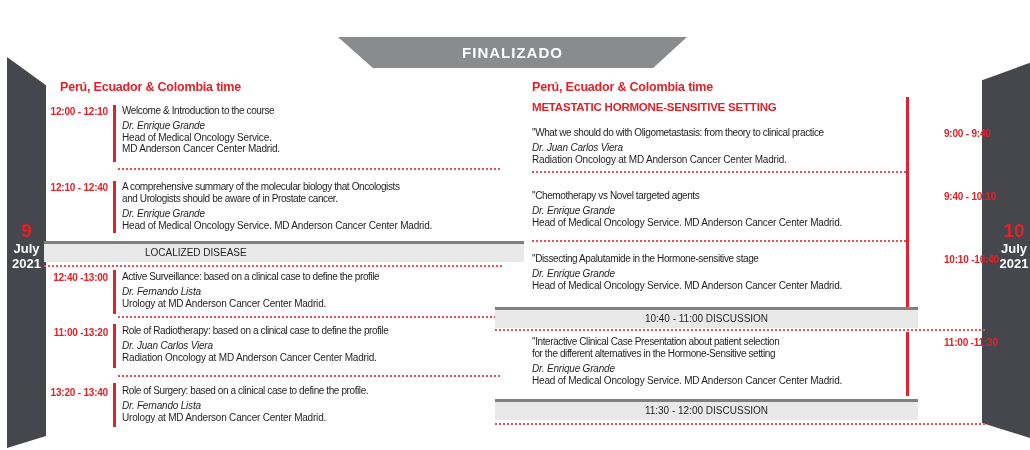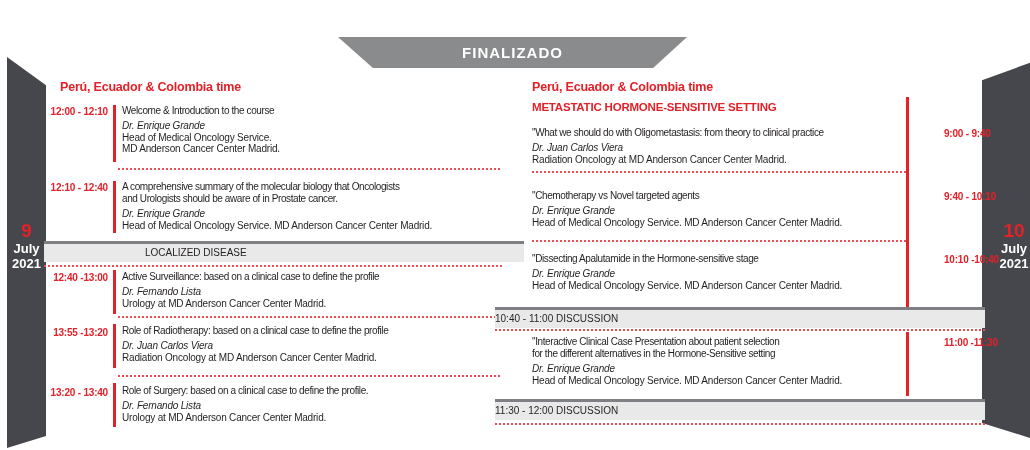--- a/index.html
+++ b/index.html
@@ -49,21 +49,21 @@
   .l-content{left:122px;width:382px;}
   .r-content{left:532px;width:372px;}
   .title{font-weight:normal;font-size:10px;line-height:12px;letter-spacing:-0.4px;white-space:nowrap;}
   .speaker{font-style:italic;line-height:11.5px;margin-top:3px;white-space:nowrap;}
   .affil{line-height:11.5px;white-space:nowrap;}
 
   
   .graybar{height:18px;background:#e9e9ea;border-top:3px solid #7f8084;
     font-size:10px;line-height:18px;color:#231f20;box-sizing:content-box;}
   .bar-left{left:44px;width:458px;padding-left:101px;width:379px;}
-  .bar-right{left:495px;width:423px;padding-right:67px;text-align:left;}
+  .bar-right{left:495px;width:423px;text-align:center;}
 
   
   .dotted{height:0;border-top:2px dotted #ea4e55;}
 </style>
 </head>
 <body>
 
 <div class="abs banner">FINALIZADO</div>
 
 <div class="abs panel panel-left">
@@ -108,21 +108,21 @@
 
 <div class="abs time l-time" style="top:272px;">12:40 -13:00</div>
 <div class="abs vbar l-vbar" style="top:270px;height:44px;"></div>
 <div class="abs content l-content" style="top:271px;">
   <div class="title">Active Surveillance: based on a clinical case to define the profile</div>
   <div class="speaker">Dr. Fernando Lista</div>
   <div class="affil">Urology at MD Anderson Cancer Center Madrid.</div>
 </div>
 <div class="abs dotted" style="top:316px;left:118px;width:382px;"></div>
 
-<div class="abs time l-time" style="top:327px;">13:55 -13:20</div>
+<div class="abs time l-time" style="top:327px;">11:00 -13:20</div>
 <div class="abs vbar l-vbar" style="top:324px;height:44px;"></div>
 <div class="abs content l-content" style="top:325px;">
   <div class="title">Role of Radiotherapy: based on a clinical case to define the profile</div>
   <div class="speaker">Dr. Juan Carlos Viera</div>
   <div class="affil">Radiation Oncology at MD Anderson Cancer Center Madrid.</div>
 </div>
 <div class="abs dotted" style="top:375px;left:118px;width:382px;"></div>
 
 <div class="abs time l-time" style="top:387px;">13:20 - 13:40</div>
 <div class="abs vbar l-vbar" style="top:383px;height:44px;"></div>

